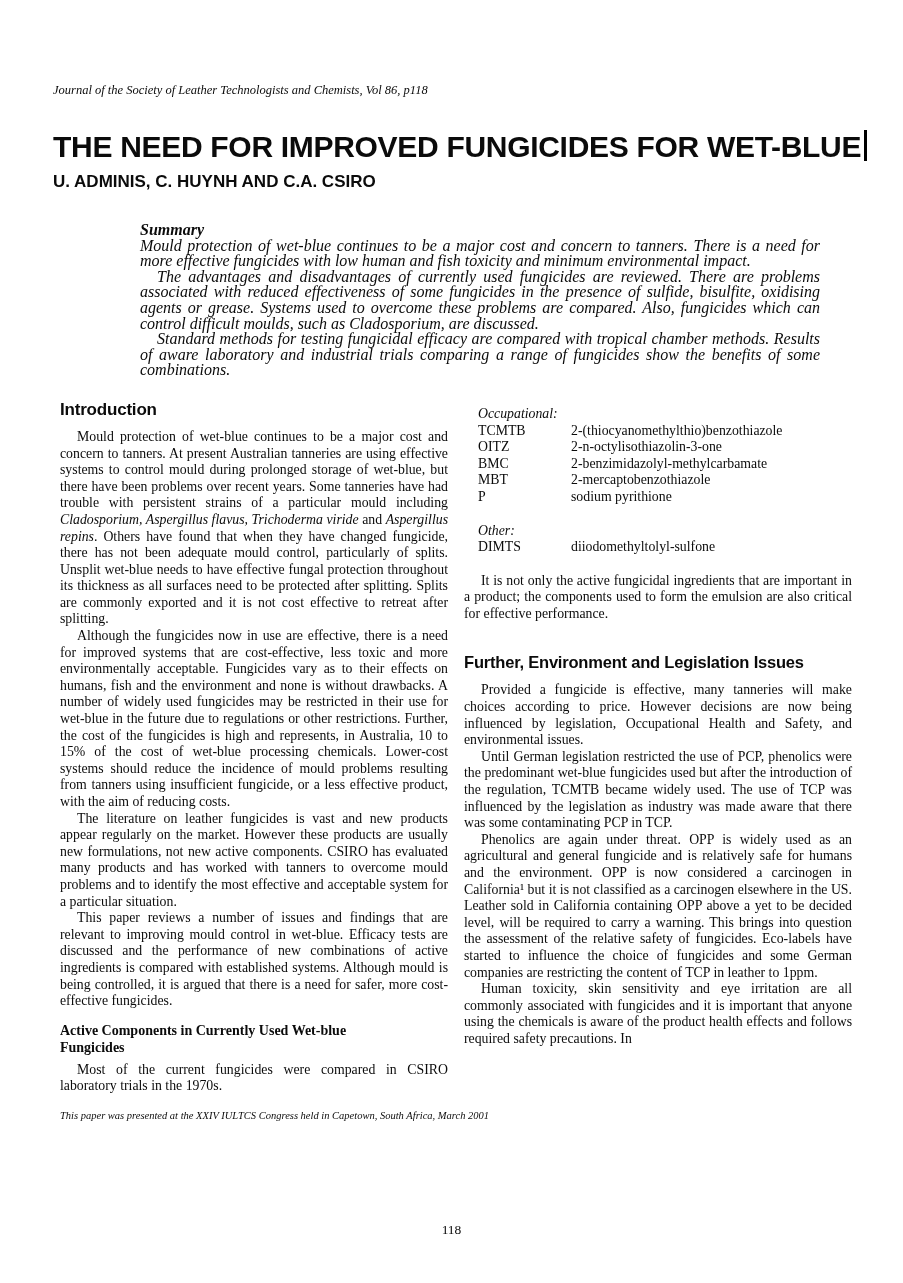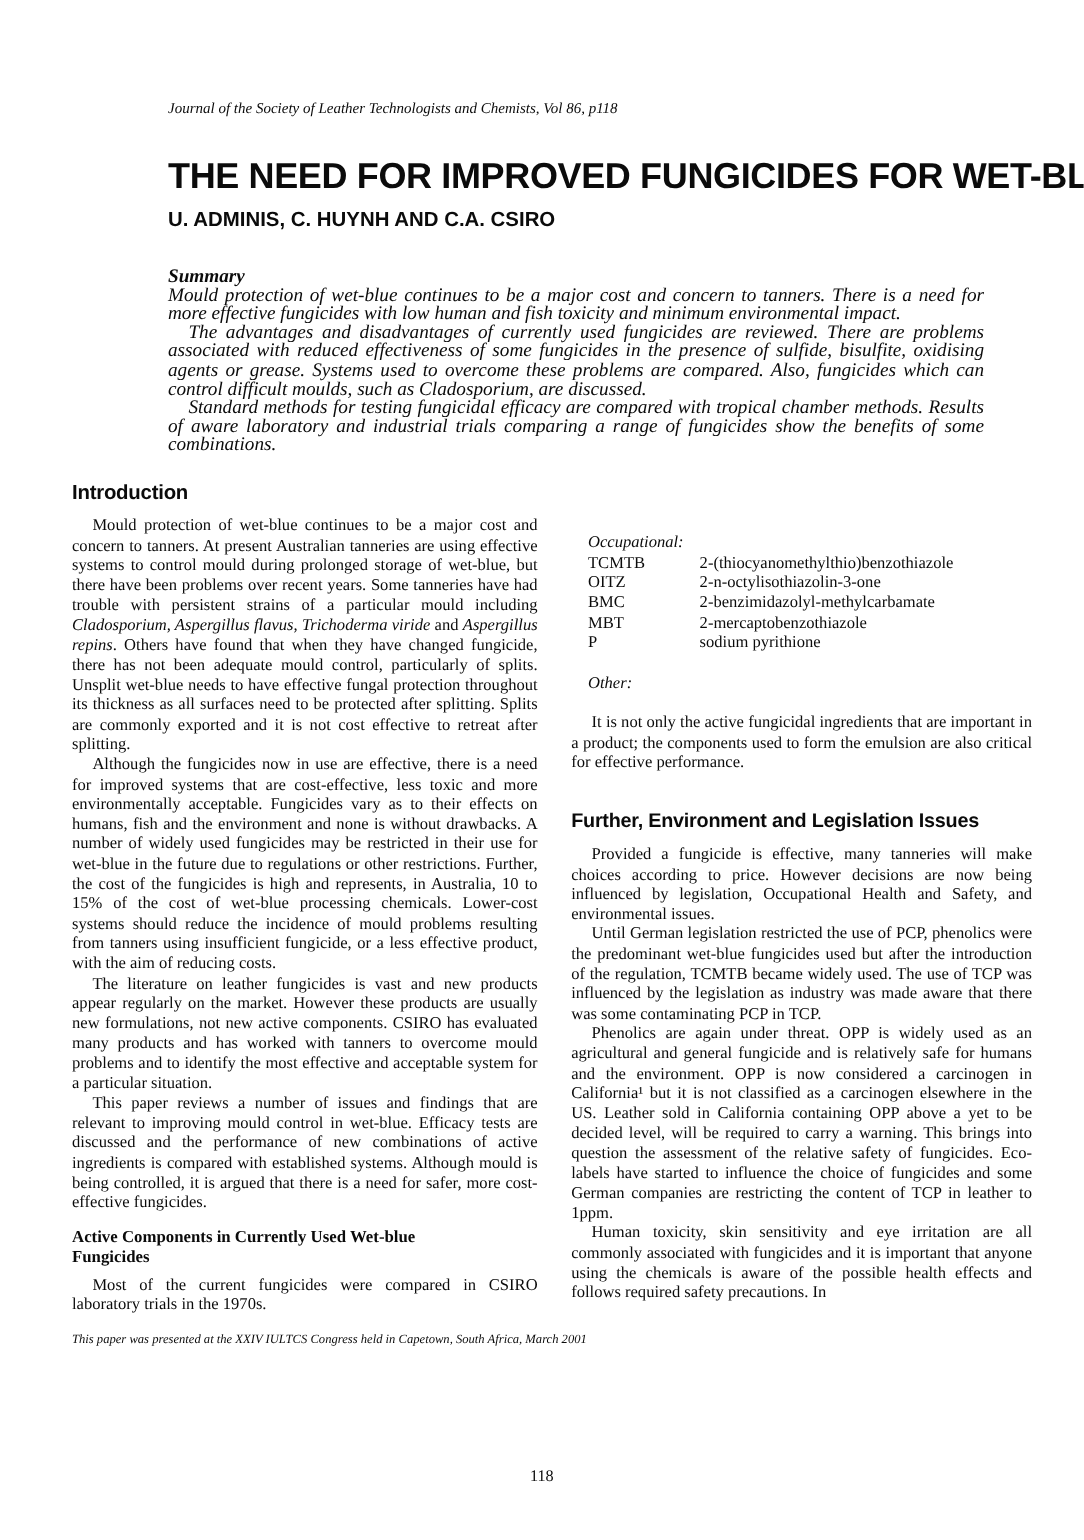--- a/index.html
+++ b/index.html
@@ -1,21 +1,21 @@
 <!DOCTYPE html>
 <html><head>
 <meta charset="utf-8">
 <style>
   html,body{margin:0;padding:0;}
   body{
     width:903px;height:1283px;background:#ffffff;color:#0b0b0b;
     font-family:"Liberation Serif",serif;position:relative;overflow:hidden;
   }
   .page{position:relative;width:903px;height:1283px;}
-  .header-block{padding:83px 52px 0 96px;margin-left:44px;}
+  .header-block{padding:83px 52px 0 53px;}
   .journal-line{font-style:italic;font-size:12.5px;line-height:15px;}
   .paper-title{
     font-family:"Liberation Sans",sans-serif;font-weight:bold;font-size:30px;
     line-height:34px;margin-top:32px;letter-spacing:-0.3px;white-space:nowrap;
   }
   .text-cursor{display:inline-block;width:3px;height:31px;background:#000;
     margin-left:3px;vertical-align:-4px;}
   .authors-line{
     font-family:"Liberation Sans",sans-serif;font-weight:bold;font-size:17px;
     margin-top:7px;line-height:21px;
@@ -23,21 +23,21 @@
   .affiliation-line{font-style:italic;font-size:14.5px;margin-top:3px;line-height:18px;}
   .summary-block{
     margin:30px 0 0 140px;width:680px;font-size:16px;line-height:15.6px;
     text-align:justify;
     font-style:italic;
   }
   .summary-heading{font-weight:bold;}
   .summary-block p{margin:0;}
   .summary-block p.indent{text-indent:17px;}
   .columns{
-    display:flex;margin:22px 0 0 60px;width:800px;gap:28px;align-items:center;
+    display:flex;margin:22px 0 0 60px;width:800px;gap:16px;
   }
   .col{width:388px;font-size:13.8px;line-height:16.6px;text-align:justify;}
   .section-heading{
     font-family:"Liberation Sans",sans-serif;font-weight:bold;font-size:17px;
     line-height:20px;margin:0 0 9px 0;text-align:left;letter-spacing:-0.2px;
   }
   .section-heading.mid{margin-top:30px;margin-bottom:10px;font-size:16.5px;}
   .col p{margin:0;}
   .col p.indent{text-indent:17px;}
   .subheading{
@@ -113,30 +113,34 @@
             <span class="abbr-name">2-mercaptobenzothiazole</span>
           </div>
           <div class="abbr-row">
             <span class="abbr-code">P</span>
             <span class="abbr-name">sodium pyrithione</span>
           </div>
         </div>
 
         <div class="abbr-group">
           <div class="abbr-label">Other:</div>
+          <div class="abbr-row">
+            <span class="abbr-code">DIMTS</span>
+            <span class="abbr-name">diiodomethyltolyl-sulfone</span>
+          </div>
         </div>
 
       </div>
 
       <p class="indent after-abbr">It is not only the active fungicidal ingredients that are important in a product; the components used to form the emulsion are also critical for effective performance.</p>
 
       <div class="section-heading mid">Further, Environment and Legislation Issues</div>
       <p class="indent">Provided a fungicide is effective, many tanneries will make choices according to price. However decisions are now being influenced by legislation, Occupational Health and Safety, and environmental issues.</p>
       <p class="indent">Until German legislation restricted the use of PCP, phenolics were the predominant wet-blue fungicides used but after the introduction of the regulation, TCMTB became widely used. The use of TCP was influenced by the legislation as industry was made aware that there was some contaminating PCP in TCP.</p>
       <p class="indent">Phenolics are again under threat. OPP is widely used as an agricultural and general fungicide and is relatively safe for humans and the environment. OPP is now considered a carcinogen in California¹ but it is not classified as a carcinogen elsewhere in the US. Leather sold in California containing OPP above a yet to be decided level, will be required to carry a warning. This brings into question the assessment of the relative safety of fungicides. Eco-labels have started to influence the choice of fungicides and some German companies are restricting the content of TCP in leather to 1ppm.</p>
-      <p class="indent">Human toxicity, skin sensitivity and eye irritation are all commonly associated with fungicides and it is important that anyone using the chemicals is aware of the possible health effects and follows required safety precautions. In</p>
+      <p class="indent">Human toxicity, skin sensitivity and eye irritation are all commonly associated with fungicides and it is important that anyone using the chemicals is aware of the product health effects and follows required safety precautions. In</p>
     </div>
 
   </div>
 
   <div class="page-number">118</div>
 
 </div>
 
 </body></html>

